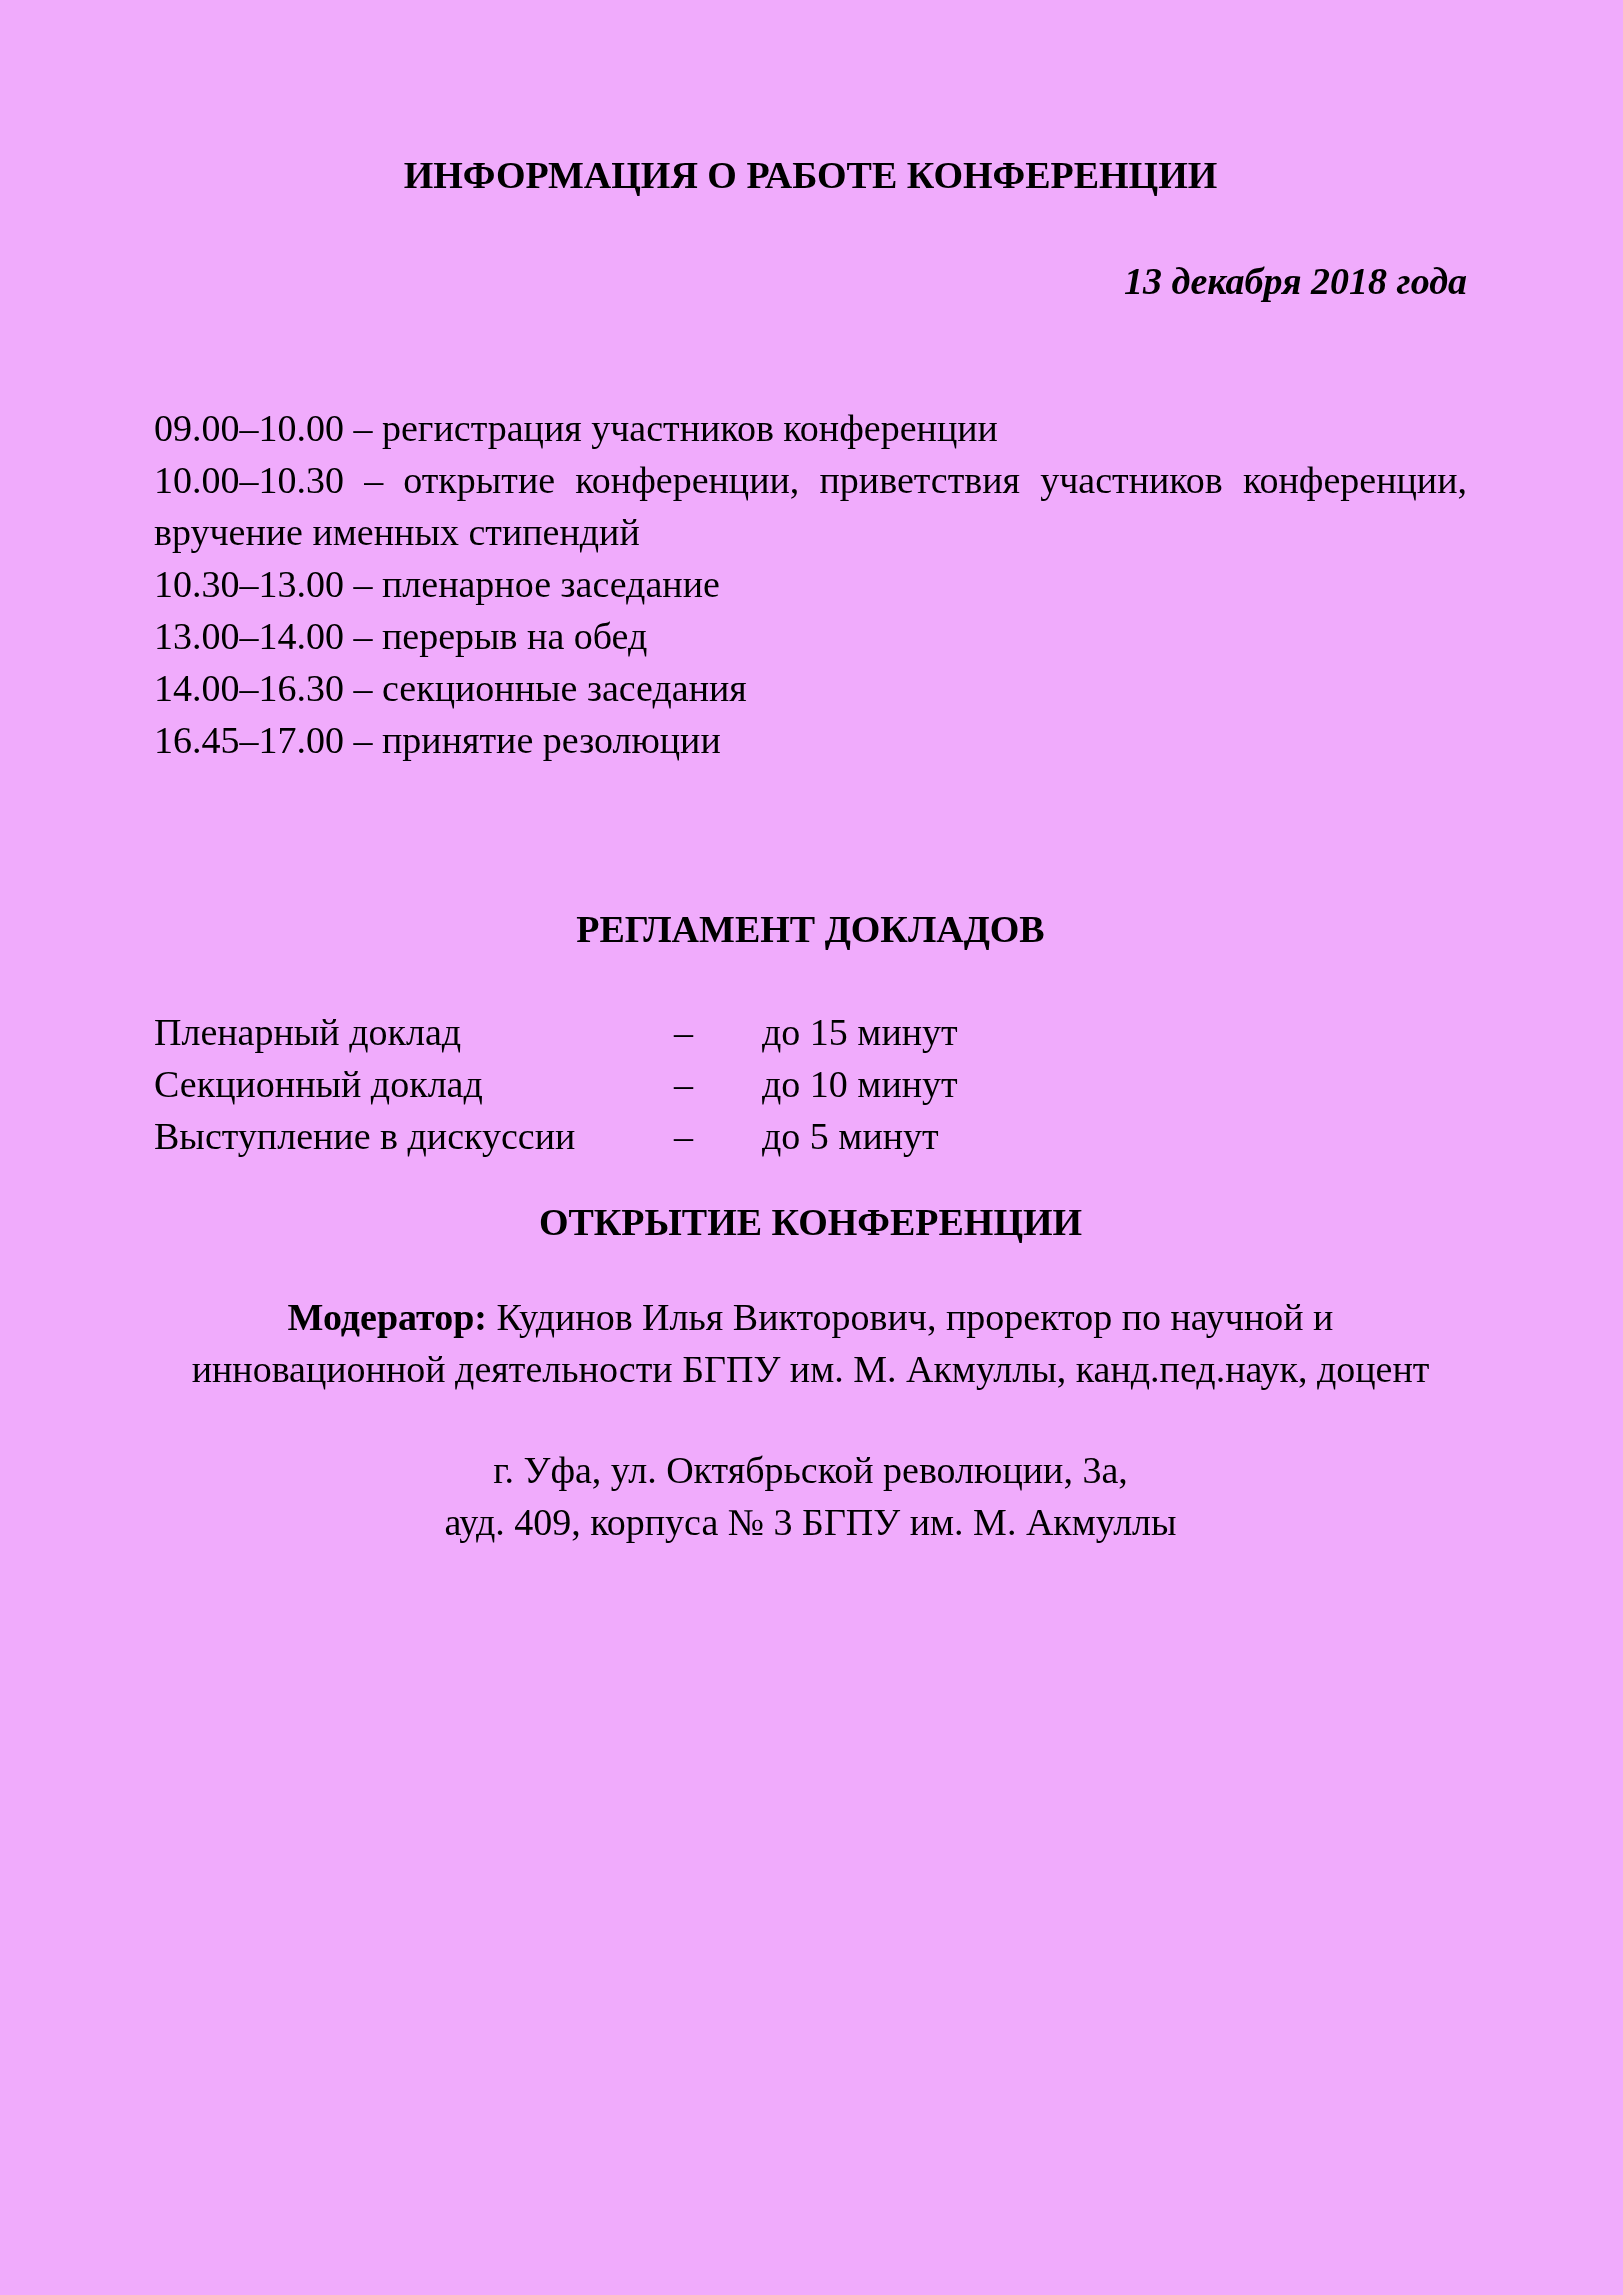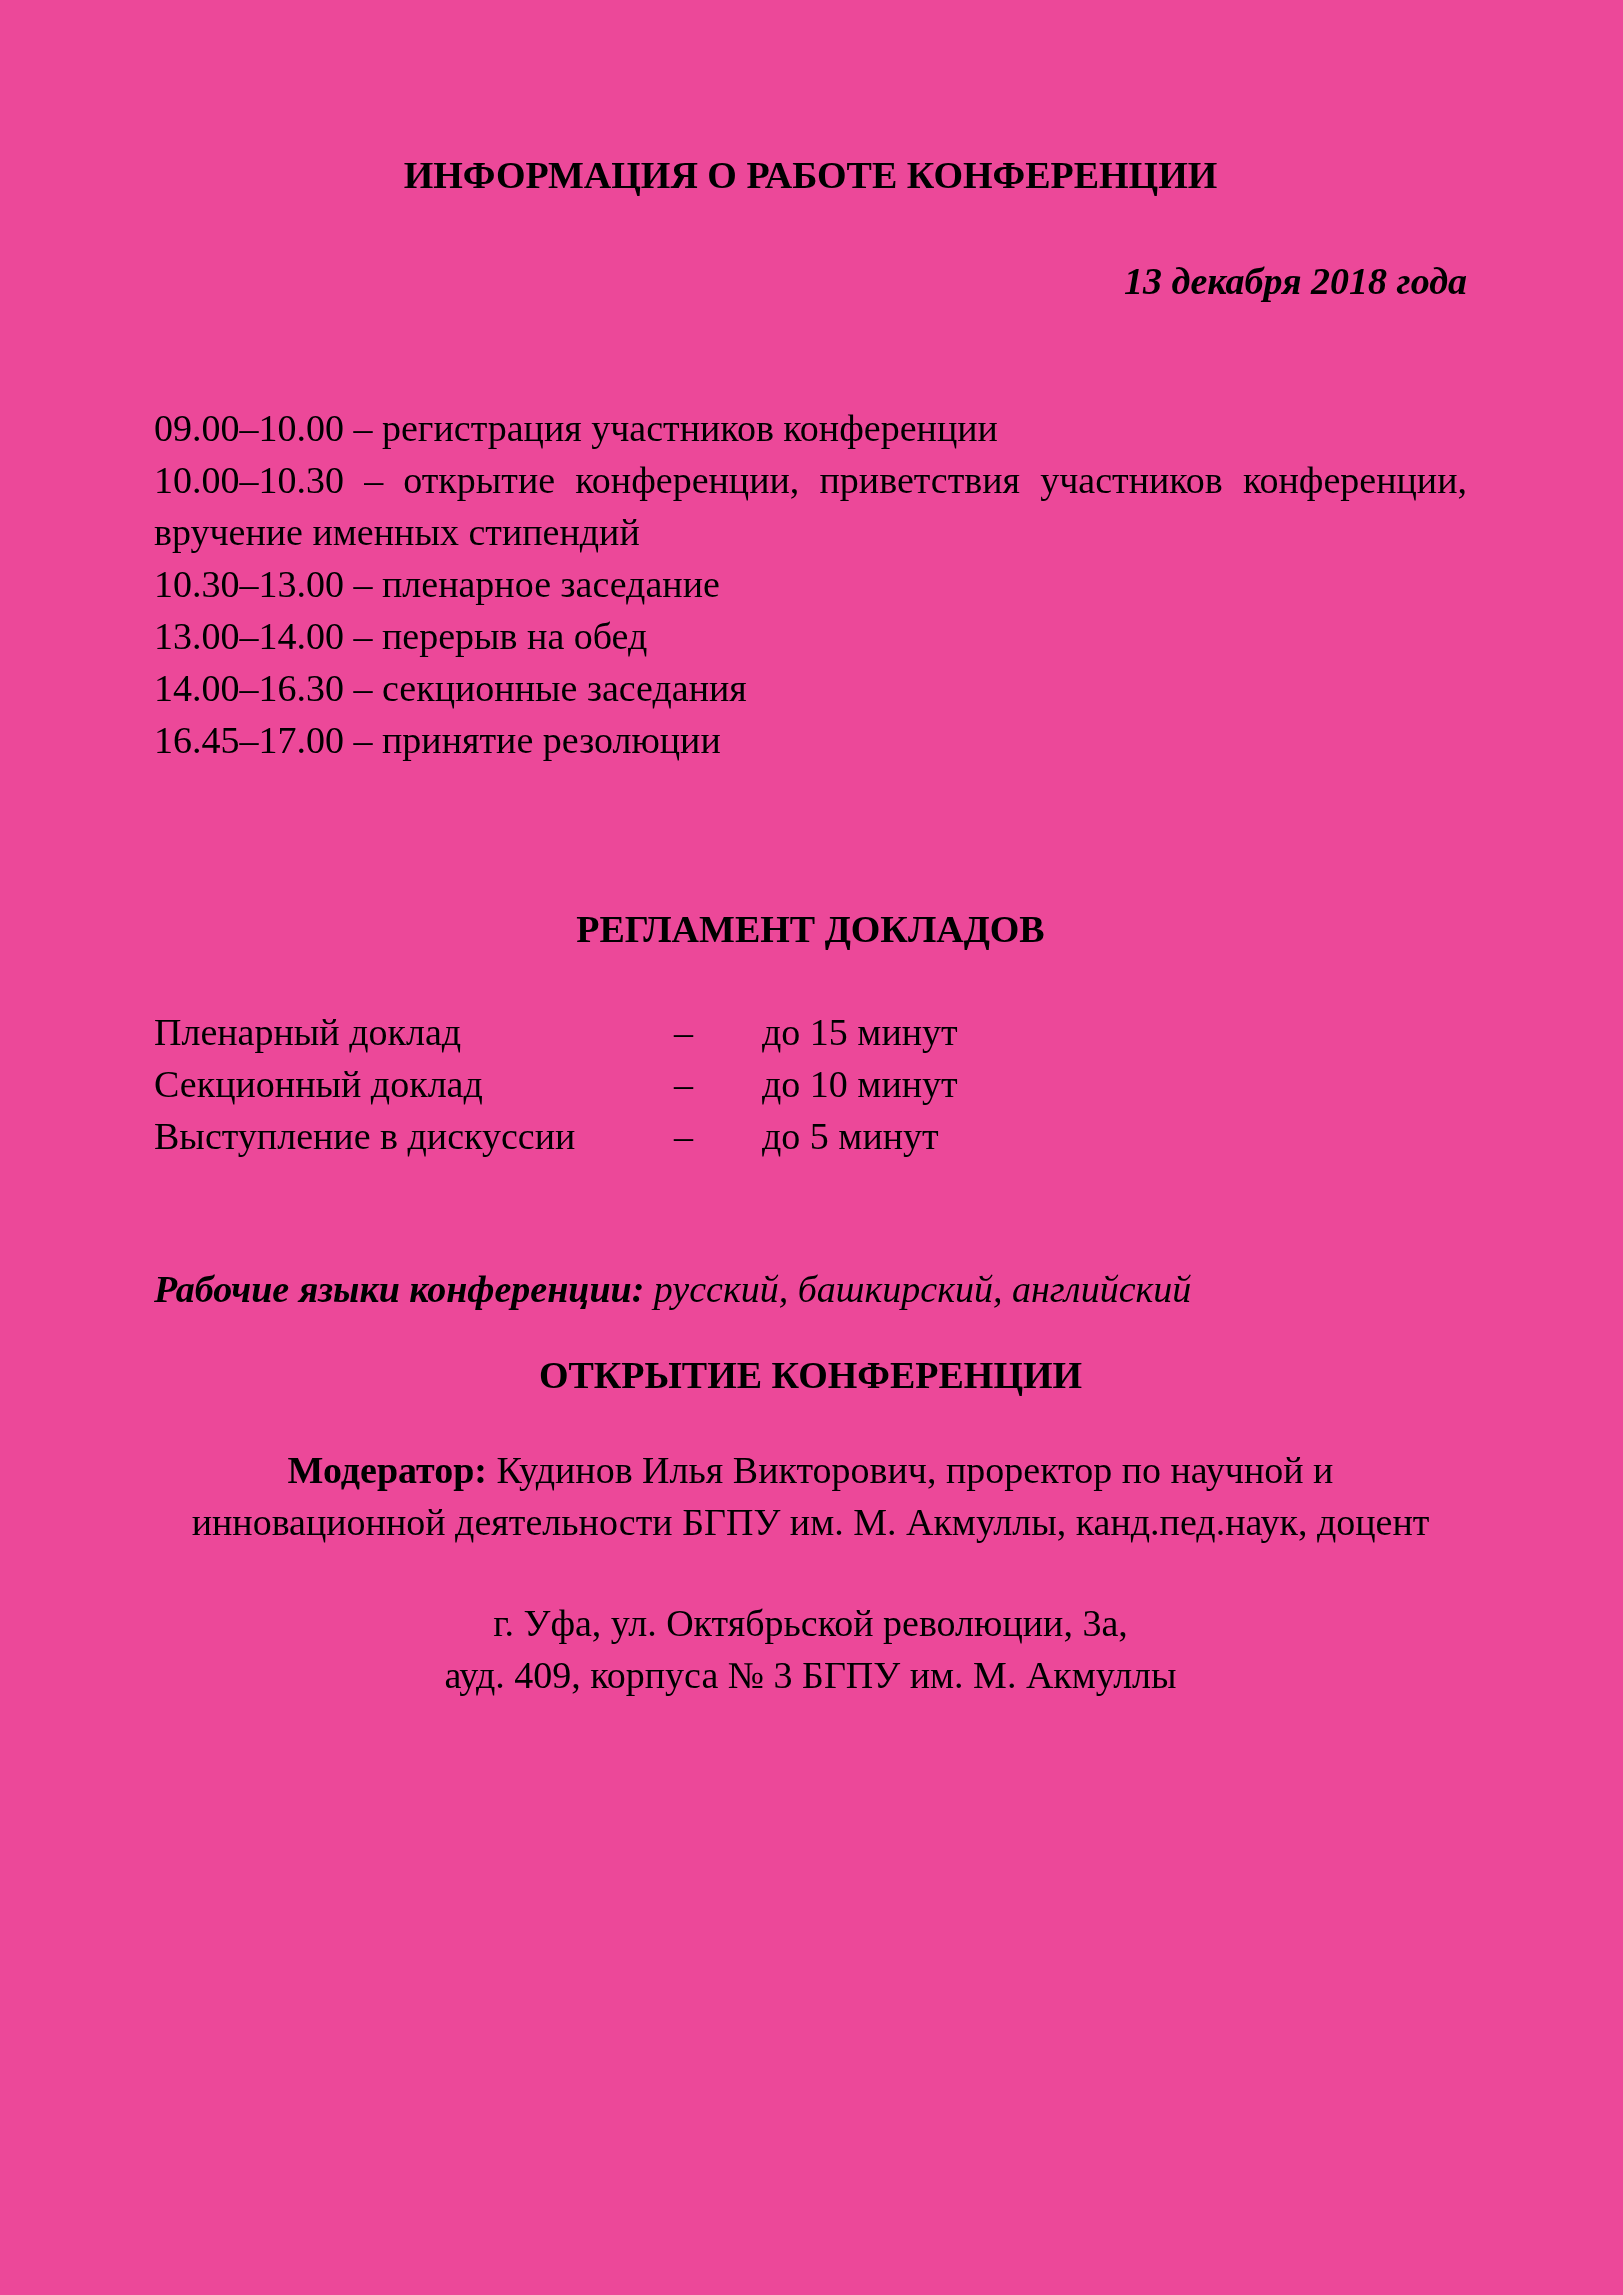--- a/index.html
+++ b/index.html
@@ -4,21 +4,21 @@
 <style>
   html, body {
     margin: 0;
     padding: 0;
     background: #ffffff;
   }
   .page {
     position: relative;
     width: 1623px;
     height: 2295px;
-    background: #ec4899;
+    background: #f0abfc;
     color: #000000;
     font-family: "Liberation Serif", "DejaVu Serif", serif;
     font-size: 38px;
     line-height: 52px;
     box-sizing: border-box;
     padding: 149px 156px 0 154px;
     overflow: hidden;
   }
   p, h1, h2 { margin: 0; padding: 0; font-size: 38px; line-height: 52px; }
 
@@ -93,23 +93,20 @@
       <span class="tdash">–</span>
       <span class="tvalue">до 10 минут</span>
     </div>
     <div class="trow">
       <span class="tlabel">Выступление в дискуссии</span>
       <span class="tdash">–</span>
       <span class="tvalue">до 5 минут</span>
     </div>
   </div>
 
-  <p class="languages">
-    <span class="lang-label">Рабочие языки конференции:</span><span class="lang-value"> русский, башкирский, английский</span>
-  </p>
 
   <h2 class="opening-heading">ОТКРЫТИЕ КОНФЕРЕНЦИИ</h2>
 
   <div class="moderator">
     <div>
       <span class="mod-label">Модератор:</span><span> Кудинов Илья Викторович, проректор по научной и</span>
     </div>
     <div>инновационной деятельности БГПУ им. М. Акмуллы, канд.пед.наук, доцент</div>
   </div>
 

